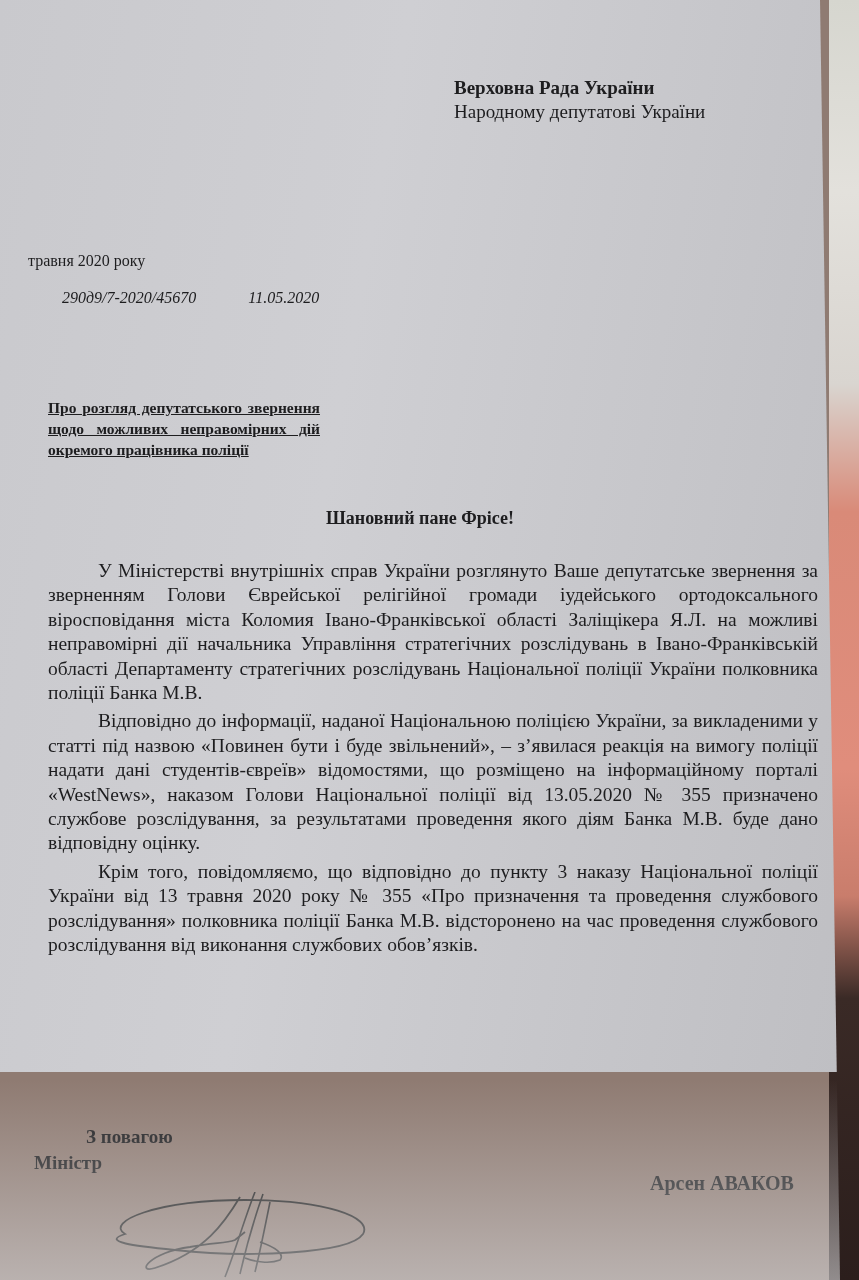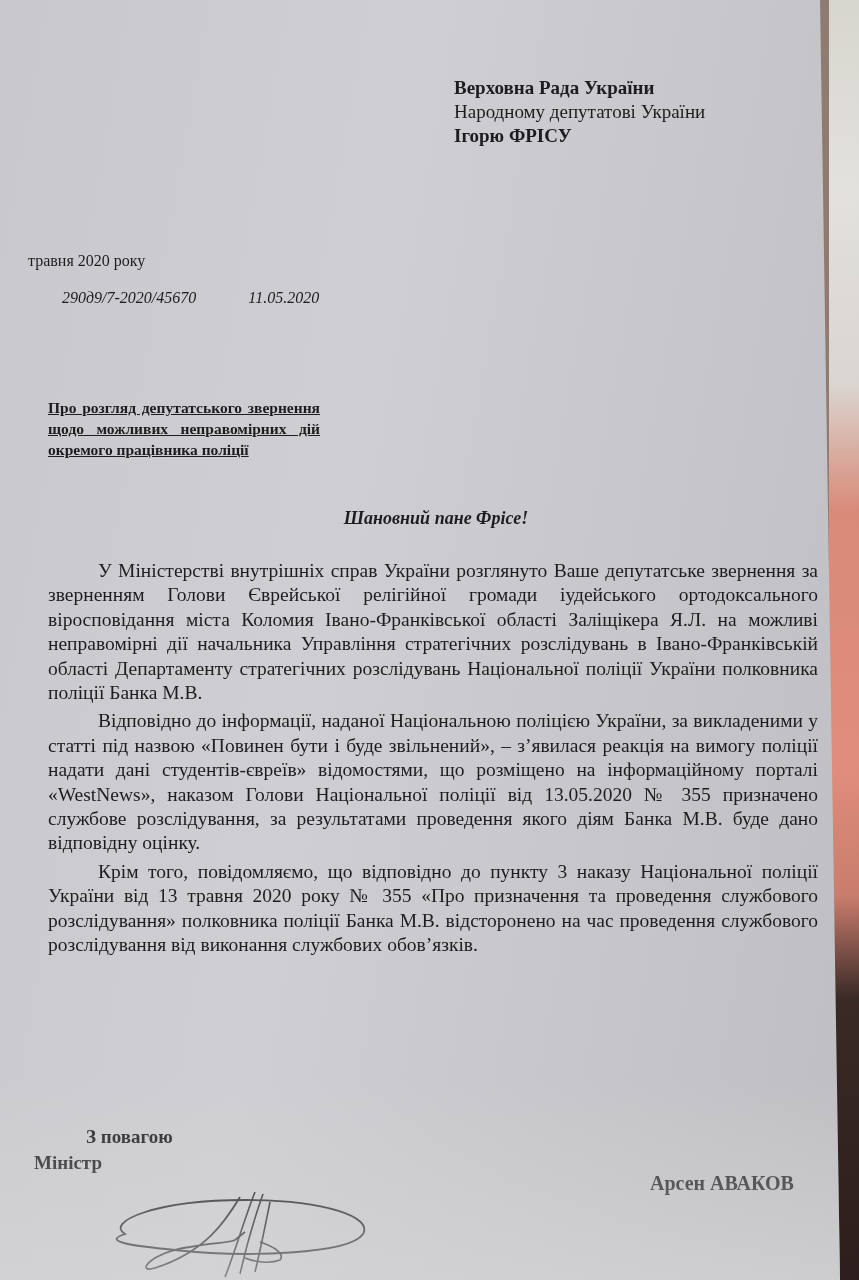--- a/index.html
+++ b/index.html
@@ -7,41 +7,41 @@
     width: 859px; height: 1280px; overflow: hidden; position: relative;
     background: #8f7b72;
     font-family: "Liberation Serif", "DejaVu Serif", serif;
     color: #1d1d1f;
   }
   .bg-right {
     position: absolute; right: 0; top: 0; width: 30px; height: 1280px;
     background: linear-gradient(180deg, #d6d6cf 0%, #e3e1dc 15%, #d9d5d0 30%, #d98a78 40%, #e08d7c 60%, #c97d6c 70%, #3a2a26 78%, #2b1e1c 100%);
   }
   .paper {
-    position: absolute; left: 0; top: 0; width: 840px; height: 1280px;
+    position: absolute; left: 0; top: 0; width: 840px; height: 1072px;
     background: linear-gradient(100deg, #c9c9cd 0%, #cfcfd3 40%, #c7c7cb 70%, #bfbfc3 100%);
     clip-path: polygon(0 0, 820px 0, 840px 1280px, 0 1280px);
   }
   .paper::after {
     content: ""; position: absolute; left: 0; top: 1080px; width: 100%; height: 200px;
     background: linear-gradient(180deg, rgba(210,210,212,0) 0%, rgba(214,214,216,0.6) 100%);
   }
   .abs { position: absolute; }
   .addressee { left: 454px; top: 76px; font-size: 19px; line-height: 24px; }
   .addressee .b { font-weight: bold; }
   .date-line { left: 28px; top: 252px; font-size: 16px; }
   .ref-line { left: 62px; top: 289px; font-size: 16px; font-style: italic; }
   .ref-line .date { margin-left: 48px; }
   .subject {
     left: 48px; top: 397px; width: 272px; font-size: 15.5px; line-height: 21px;
     font-weight: bold; text-align: justify; text-align-last: left; text-decoration: underline;
   }
   .salutation {
-    left: 16px; width: 840px; top: 508px; text-align: center;
-    font-size: 18px; font-weight: bold; font-style: italic;
+    left: 0; width: 840px; top: 508px; text-align: center;
+    font-size: 18px; font-weight: bold; 
   }
   .body {
     left: 44px; top: 555px; width: 778px; font-size: 19.5px; line-height: 24.4px;
     text-align: justify;
   }
   .body p { margin: 4px; text-indent: 50px; }
   .closing { left: 86px; top: 1126px; font-size: 19px; font-weight: bold; }
   .position { left: 34px; top: 1152px; font-size: 19px; font-weight: bold; }
   .signer { left: 650px; top: 1172px; font-size: 20px; font-weight: bold; }
   .signature { left: 95px; top: 1192px; width: 280px; height: 90px; }
@@ -49,21 +49,20 @@
 </head>
 <body>
 
 <div class="bg-right"></div>
 
 <div class="paper">
 
   <div class="abs addressee">
     <div class="b">Верховна Рада України</div>
     <div>Народному депутатові України</div>
-    <div class="b">Ігорю ФРІСУ</div>
   </div>
 
   <div class="abs date-line">травня 2020 року</div>
 
   <div class="abs ref-line">
     <span>290д9/7-2020/45670</span>
     <span class="date">11.05.2020</span>
   </div>
 
   <div class="abs subject">Про розгляд депутатського звернення щодо можливих неправомірних дій окремого працівника поліції</div>

